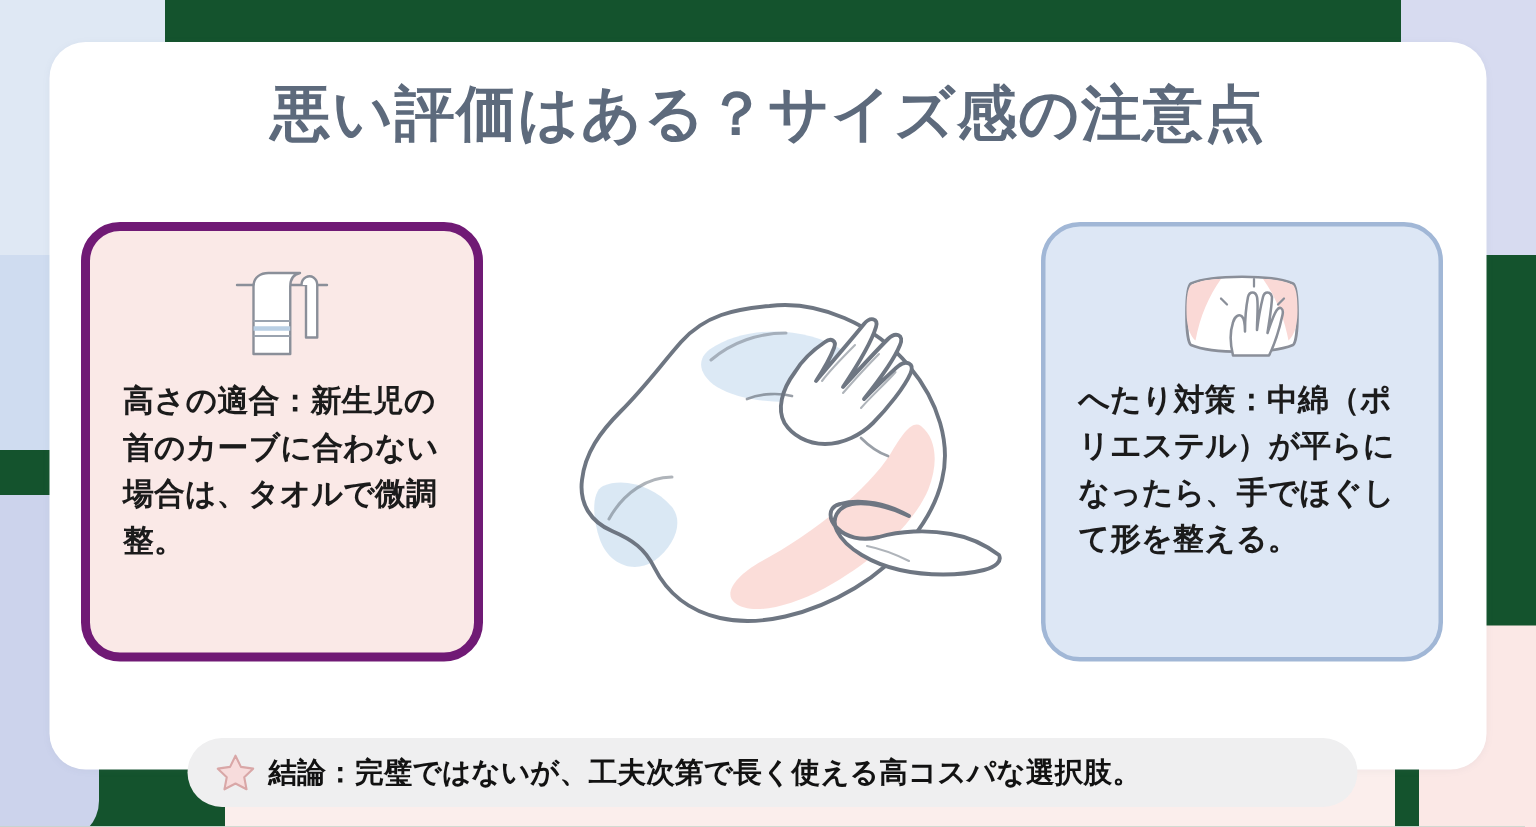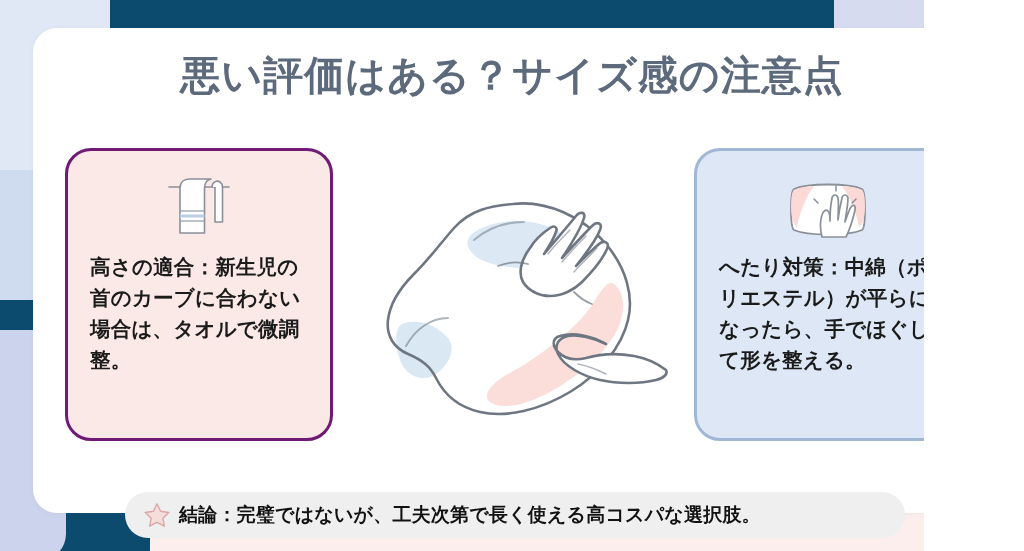--- a/index.html
+++ b/index.html
@@ -9,23 +9,23 @@
   body {
     width: 1024px;
     height: 551px;
     overflow: hidden;
     font-family: "Liberation Sans", "DejaVu Sans", sans-serif;
     background: #ffffff;
   }
 
   #stage {
     position: relative;
-    width: 924px;
+    width: 1024px;
     height: 551px;
-    background: #0c4a6e;
+    background: #14532d;
     overflow: hidden;
   }
 
   
   .bg-blob {
     position: absolute;
     border-radius: 26px;
   }
   .bg-tl {
     left: -40px;  top: -40px;
@@ -87,23 +87,24 @@
   
   .feature-card {
     position: absolute;
     top: 120px;
     width: 268px;
     height: 293px;
     border-radius: 26px;
     box-sizing: border-box;
   }
   #card-left {
-    left: 32px;
+    left: 21px;
     background: #fae9e7;
-    border: 3px solid #701a75;
+    border: 6px solid #701a75;
+    font-family: Liberation Mono, monospace;
   }
   #card-right {
     right: 29px;
     background: #dde7f5;
     border: 3px solid #a1b7d6;
   }
 
   .feature-icon {
     height: 78px;
     margin-top: 20px;

